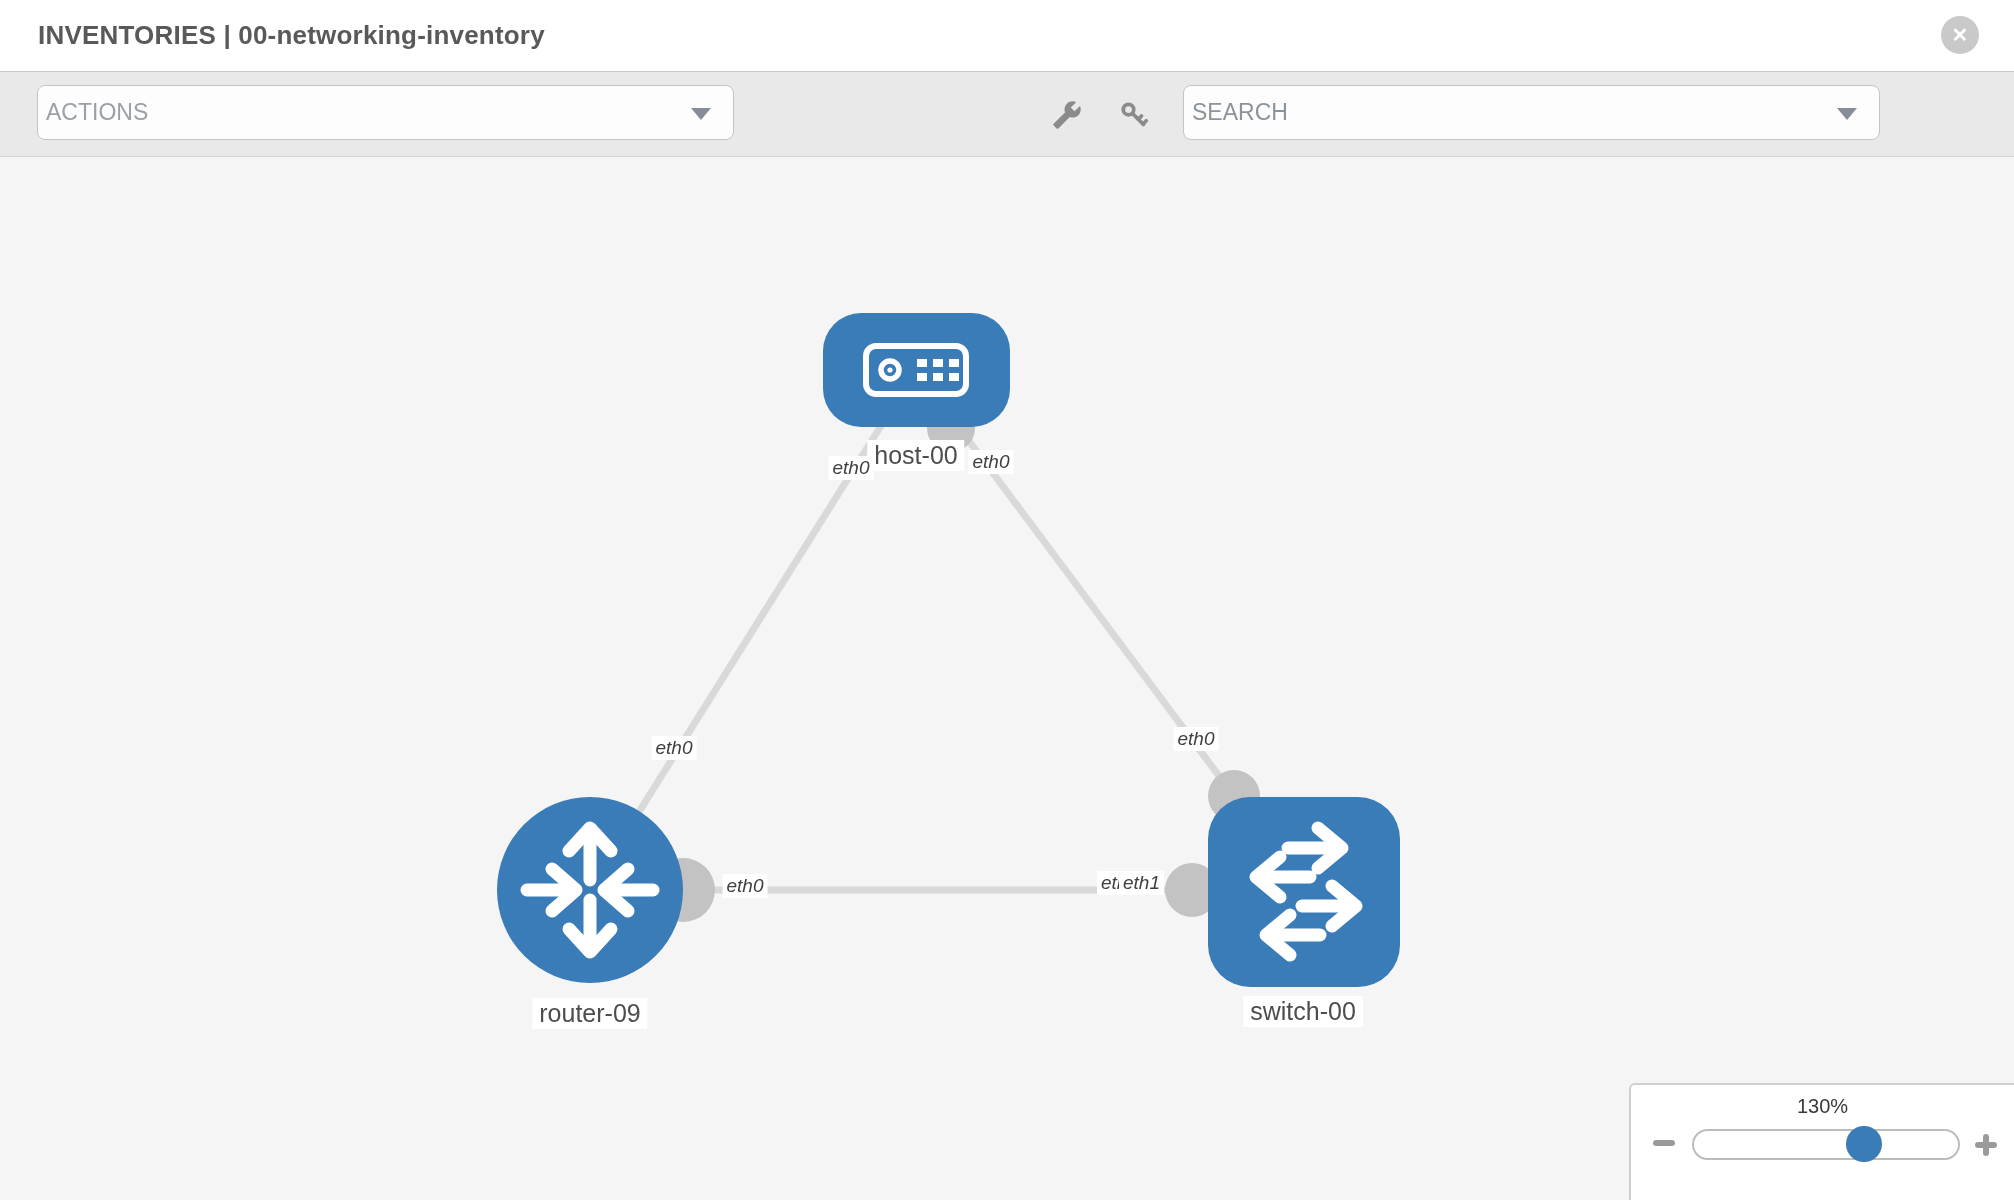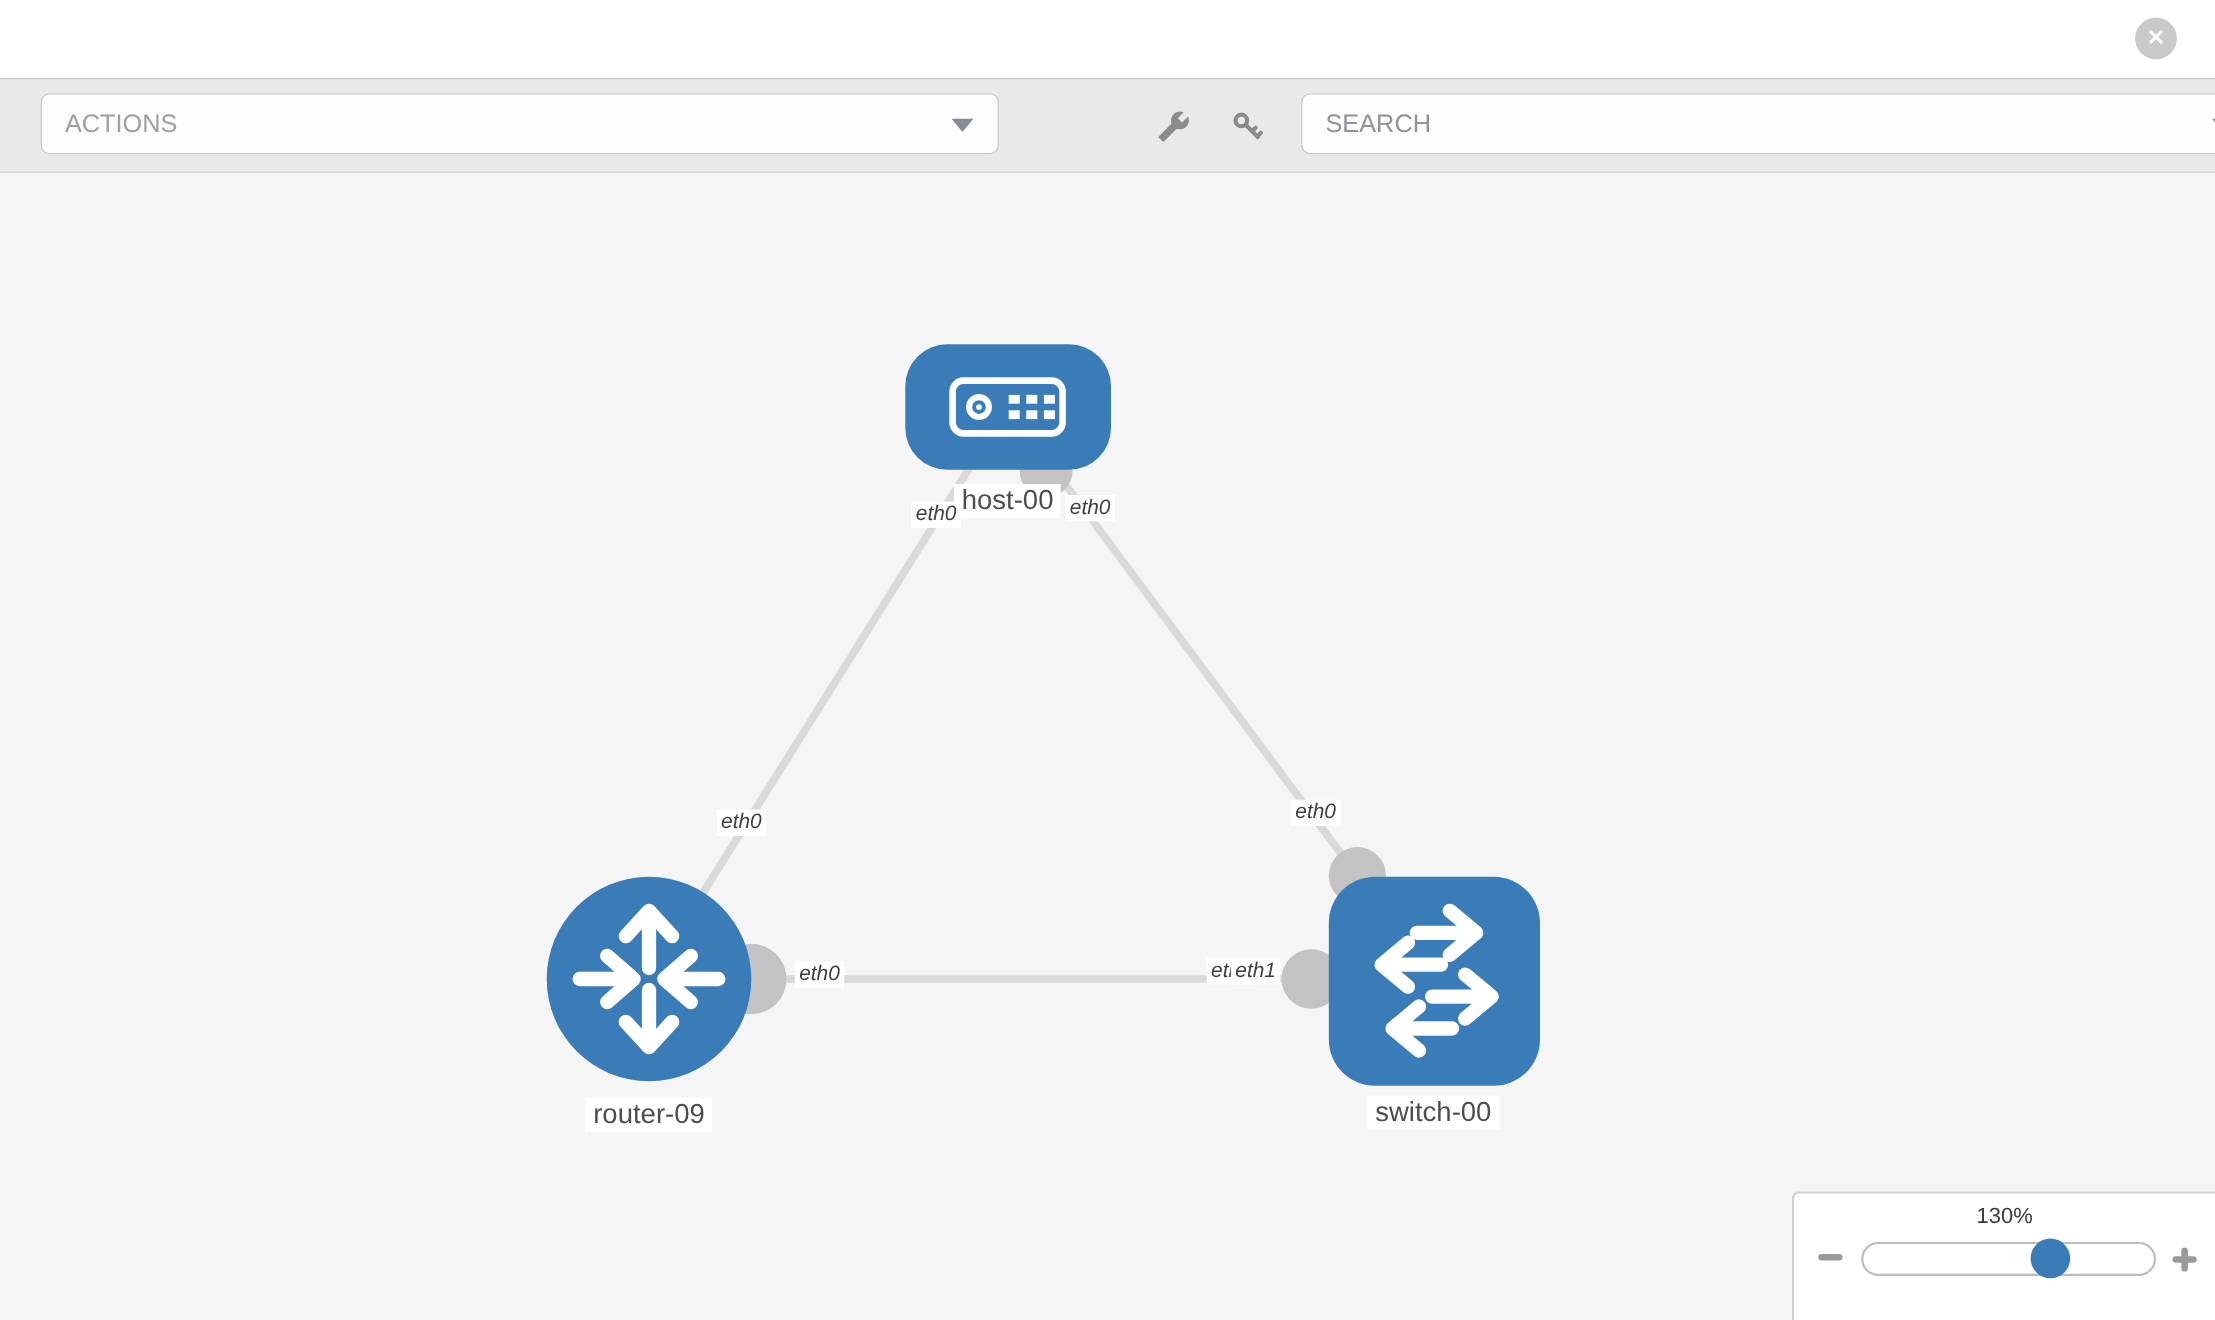--- a/index.html
+++ b/index.html
@@ -26,23 +26,23 @@
     text-align: center; line-height: 38px;
   }
 
   
   .toolbar {
     position: absolute; left: 0; top: 71px; width: 2014px; height: 86px;
     background: #e9e9e9; border-top: 1px solid #c6c6c6; border-bottom: 1px solid #d2d2d2;
     z-index: 10;
   }
   .dropdown {
-    position: absolute; top: 13px; height: 55px; width: 871px;
+    position: absolute; top: 13px; height: 55px; width: 697px;
     background: #fdfdfd; border: 1px solid #c5c5c5; border-radius: 8px;
-    font-size: 23px; line-height: 53px; padding-left: 21px; cursor: pointer;
+    font-size: 23px; line-height: 53px; padding-left: 8px; cursor: pointer;
   }
   .dropdown .caret {
     position: absolute; right: 22px; top: 22px; width: 0; height: 0;
     border-left: 10px solid transparent; border-right: 10px solid transparent;
     border-top: 12px solid #868d98;
   }
   .dd-actions { left: 37px; color: #9aa0a6; }
   .dd-search  { left: 1183px; color: #8d939b; }
   .tool-icon { position: absolute; top: 28px; width: 30px; height: 30px; cursor: pointer; }
   .tool-wrench { left: 1052px; }
@@ -153,20 +153,21 @@
 
 <span class="if-label" style="left:851px;  top:456px;">eth0</span>
 <span class="if-label" style="left:991px;  top:450px;">eth0</span>
 <span class="if-label" style="left:674px;  top:736px;">eth0</span>
 <span class="if-label" style="left:745px;  top:874px;">eth0</span>
 <span class="if-label raw" style="left:1097px; top:871px;">eth0</span>
 <span class="if-label raw z4" style="left:1119px; top:871px;">eth1</span>
 <span class="if-label" style="left:1196px; top:727px;">eth0</span>
 
 <div class="header">
+  <div class="title">INVENTORIES | 00-networking-inventory</div>
   <div class="close-btn">✕</div>
 </div>
 
 <div class="toolbar">
   <div class="dropdown dd-actions">
     <span>ACTIONS</span>
     <span class="caret"></span>
   </div>
 
   <svg class="tool-icon tool-wrench" viewBox="0 0 24 24">

